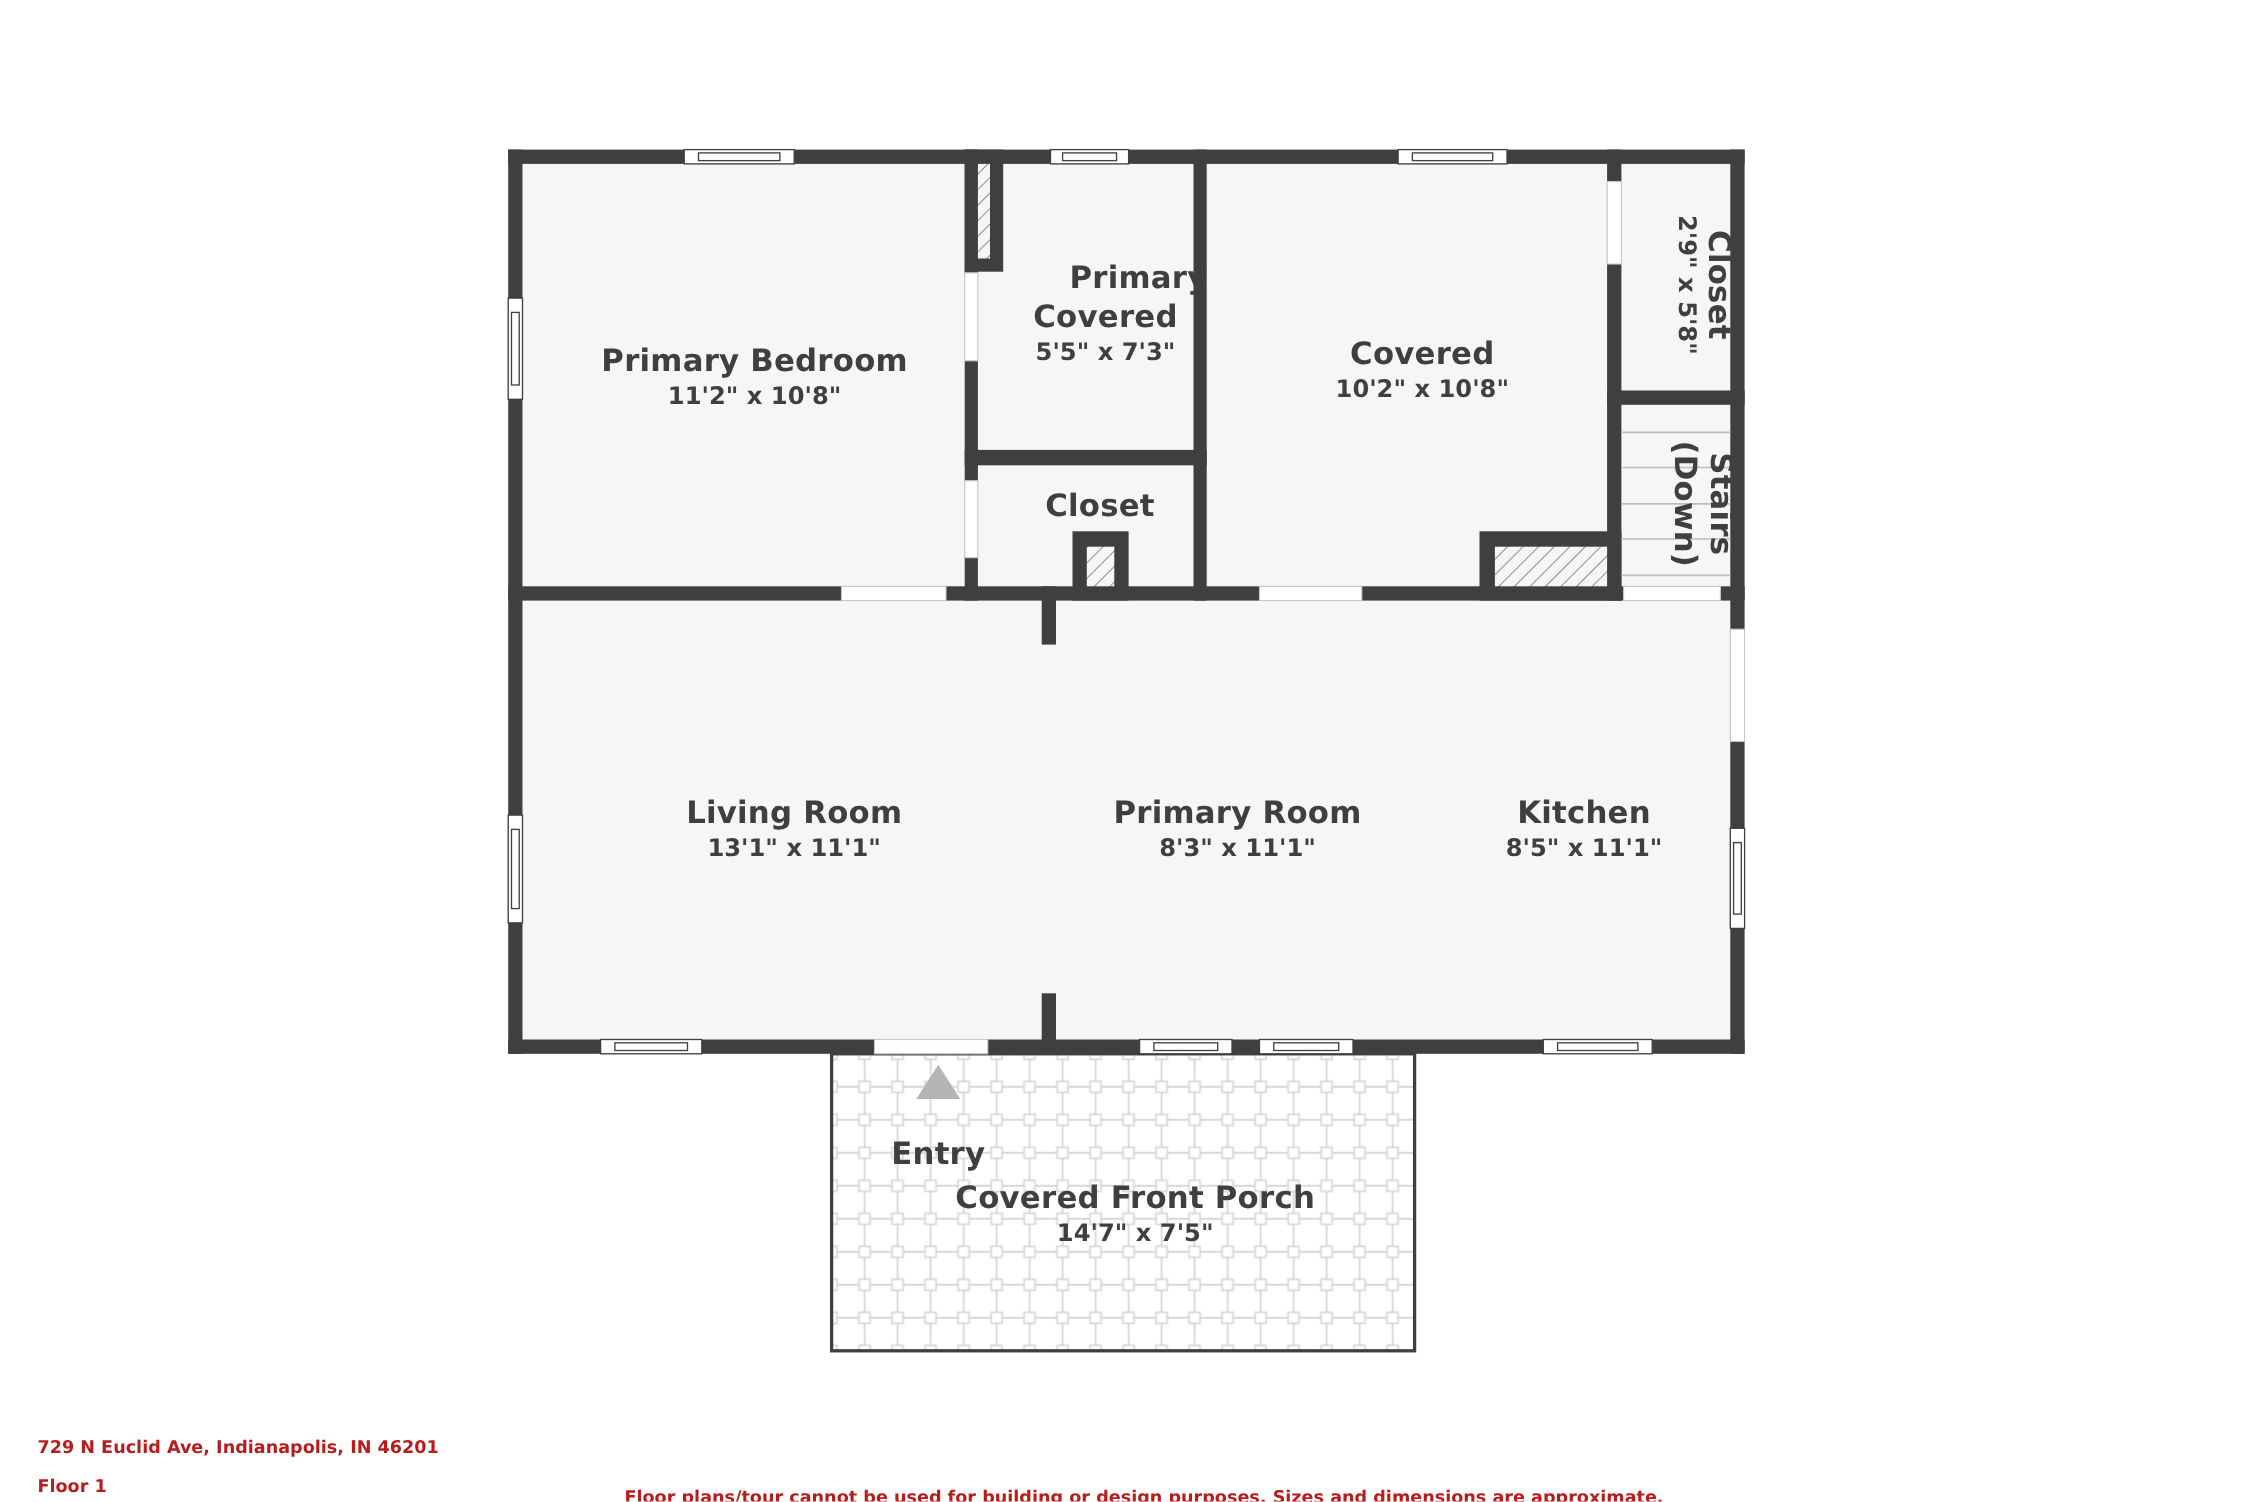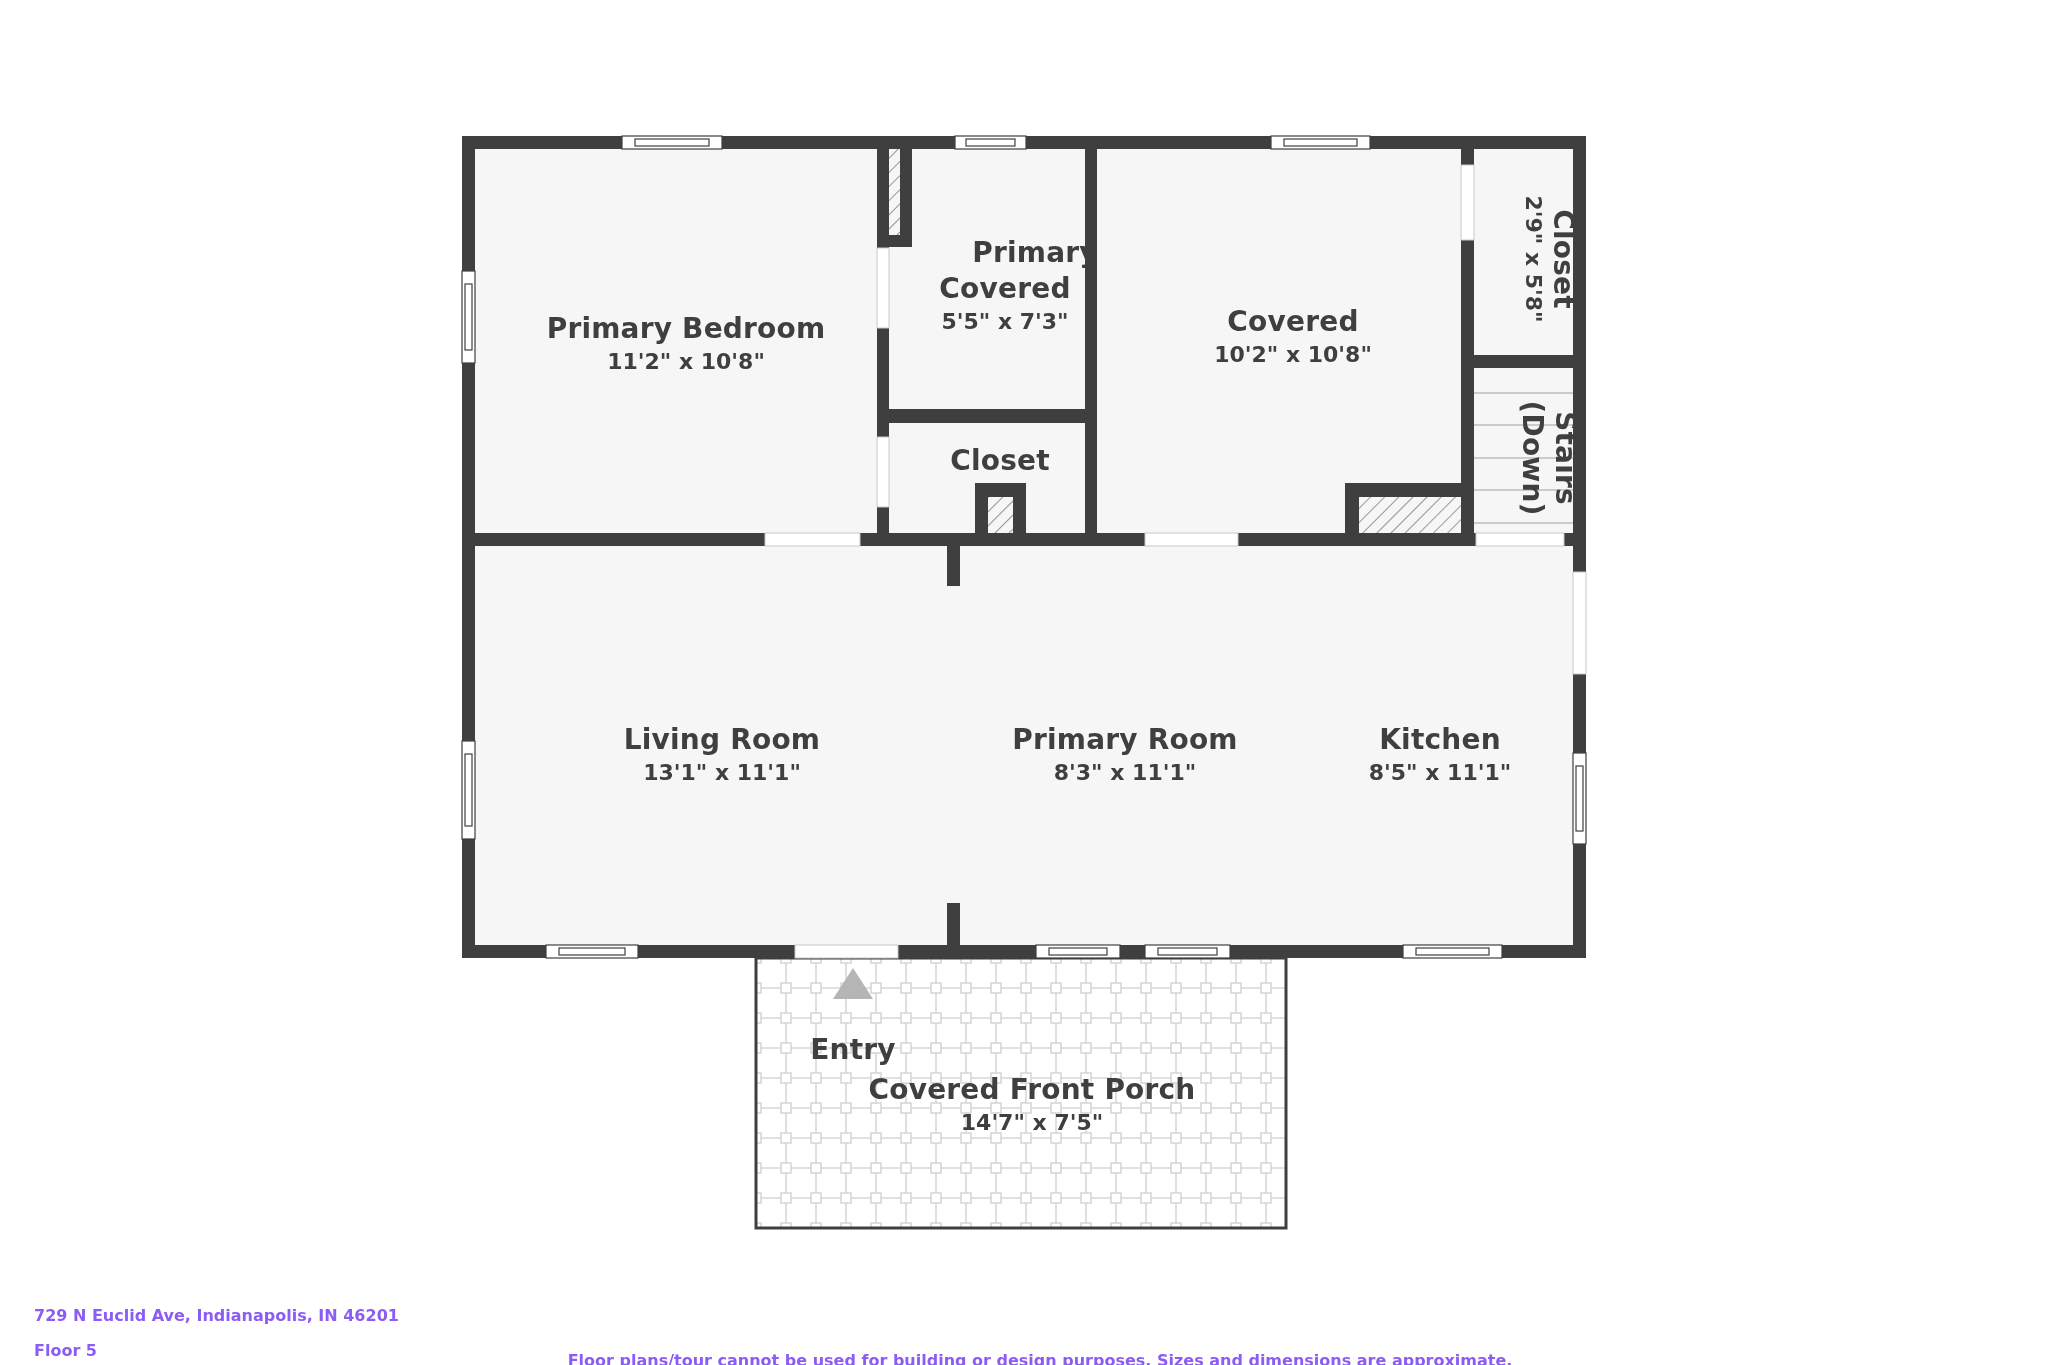--- a/index.html
+++ b/index.html
@@ -4,21 +4,21 @@
 <style>
   html, body { margin: 0; padding: 0; background: #ffffff; }
   body { width: 2048px; height: 1365px; position: relative; overflow: hidden;
          font-family: "DejaVu Sans", "Liberation Sans", sans-serif; color: #3f3f3f; }
   #plan { position: absolute; left: 0; top: 0; width: 2048px; height: 1365px; }
   .lbl { position: absolute; transform: translate(-50%, -50%); white-space: nowrap;
          text-align: center; font-weight: bold; color: #3f3f3f; }
   .room-name { font-size: 28px; letter-spacing: 0.2px; }
   .room-dim { font-size: 22px; }
   .rot { transform: translate(-50%, -50%) rotate(90deg); }
-  .footer { position: absolute; font-weight: bold; color: #8b5cf6; white-space: nowrap; }
+  .footer { position: absolute; font-weight: bold; color: #b91c1c; white-space: nowrap; }
   .addr { left: 34px; top: 1306px; font-size: 16px; }
   .floor { left: 34px; top: 1341px; font-size: 16px; }
   .disc { left: 1040px; top: 1351px; font-size: 16px; transform: translateX(-50%); }
 </style>
 </head>
 <body>
 
 <svg id="plan" width="2048" height="1365" viewBox="0 0 2048 1365" xmlns="http://www.w3.org/2000/svg">
   <defs>
     <pattern id="tile" x="756" y="958" width="30" height="30" patternUnits="userSpaceOnUse">
@@ -170,14 +170,14 @@
 
 <div class="lbl room-name" style="left:1440px;top:739px">Kitchen</div>
 <div class="lbl room-dim" style="left:1440px;top:772px">8'5" x 11'1"</div>
 
 <div class="lbl room-name" style="left:853px;top:1049px">Entry</div>
 
 <div class="lbl room-name" style="left:1032px;top:1089px">Covered Front Porch</div>
 <div class="lbl room-dim" style="left:1032px;top:1122px">14'7" x 7'5"</div>
 
 <div class="footer addr">729 N Euclid Ave, Indianapolis, IN 46201</div>
-<div class="footer floor">Floor 5</div>
+<div class="footer floor">Floor 1</div>
 <div class="footer disc">Floor plans/tour cannot be used for building or design purposes. Sizes and dimensions are approximate.</div>
 
 </body></html>

